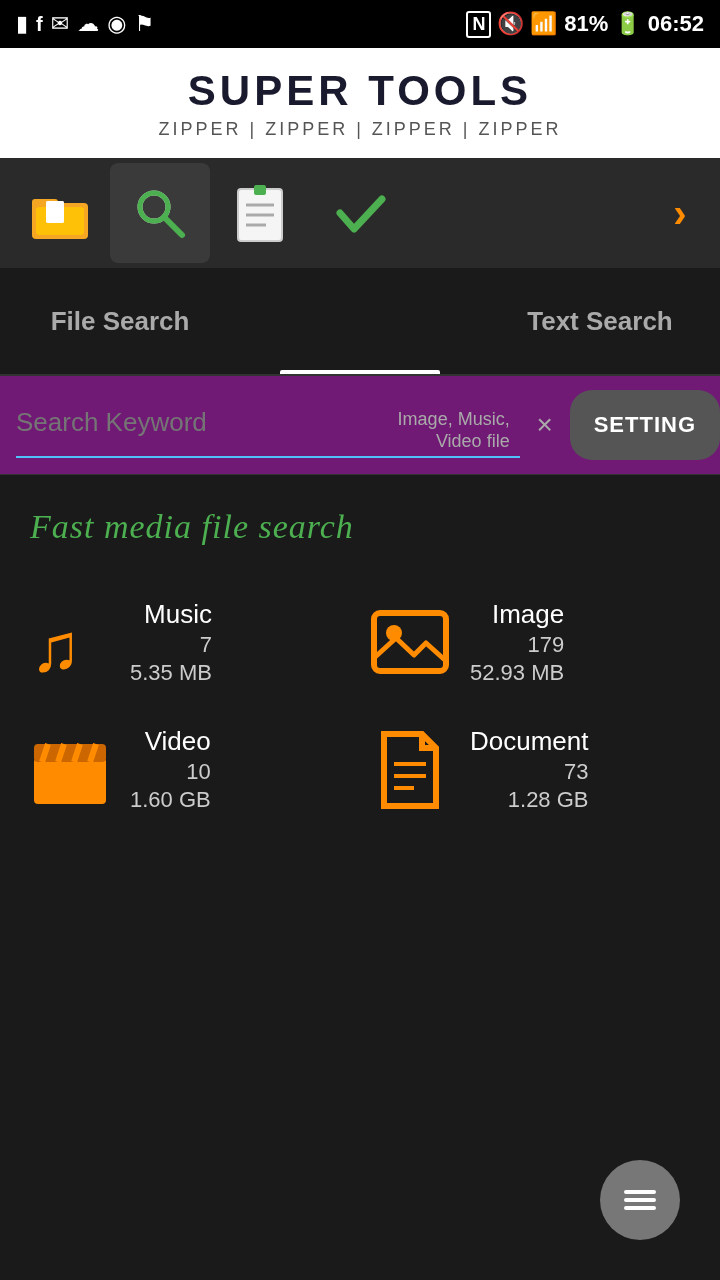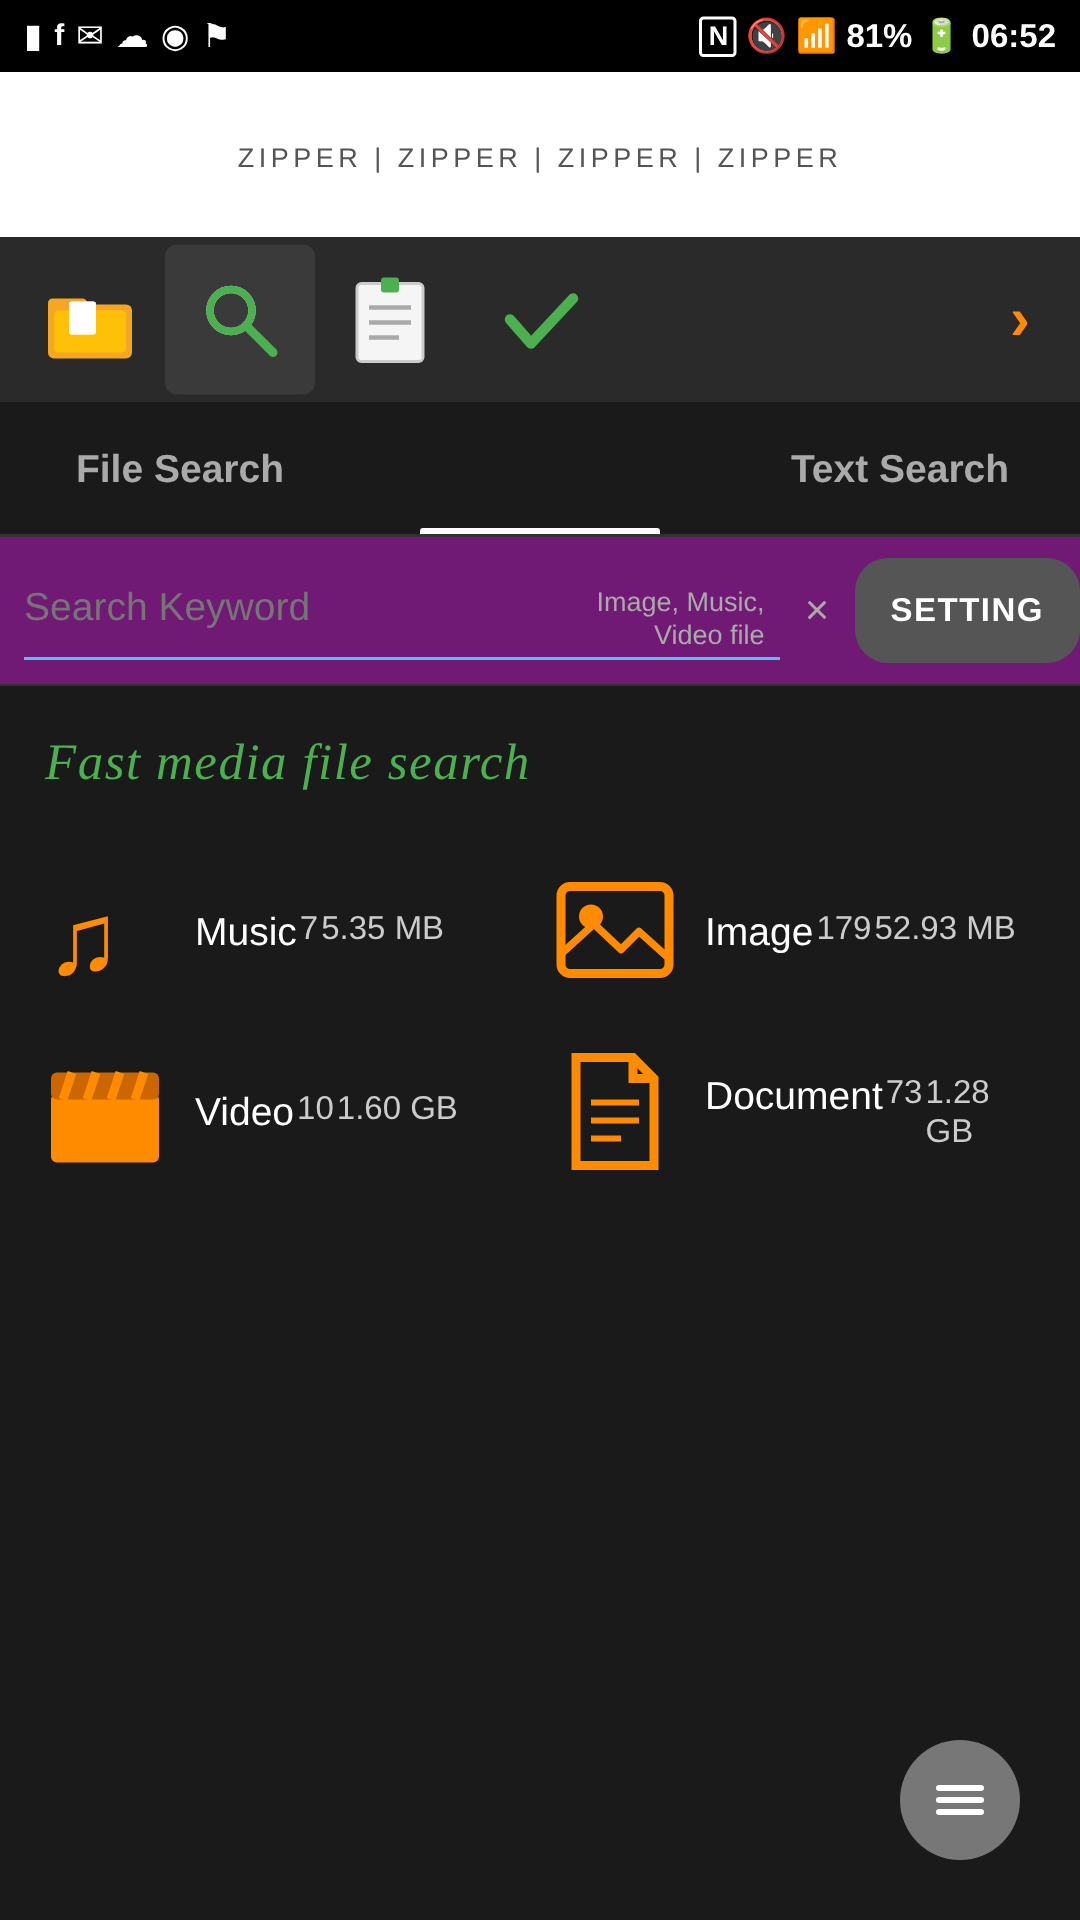--- a/index.html
+++ b/index.html
@@ -83,21 +83,21 @@
       display: flex;
       align-items: center;
       justify-content: center;
       cursor: pointer;
     }
 
     
     #tabs {
       background: #1a1a1a;
       display: flex;
-      height: 90px;
+      height: 108px;
       border-bottom: 2px solid #333;
       position: relative;
     }
     .tab {
       flex: 1;
       display: flex;
       align-items: center;
       justify-content: center;
       font-size: 26px;
       font-weight: bold;
@@ -205,22 +205,23 @@
     .stat-icon {
       width: 80px;
       height: 80px;
       flex-shrink: 0;
       display: flex;
       align-items: center;
       justify-content: center;
     }
     .stat-info {
       display: flex;
-      flex-direction: row;
+      flex-direction: column;
       gap: 2px;
+      text-align: right;
     }
     .stat-label {
       font-size: 26px;
       color: #fff;
       font-weight: normal;
     }
     .stat-count {
       font-size: 22px;
       color: #ccc;
     }
@@ -262,20 +263,21 @@
     <span style="font-size:18px;border:2px solid #fff;padding:1px 4px;border-radius:3px;">N</span>
     <span>🔇</span>
     <span>📶</span>
     <span>81%</span>
     <span>🔋</span>
     <span>06:52</span>
   </div>
 </div>
 
 <div id="banner">
+  <div id="banner-title">SUPER TOOLS</div>
   <div id="banner-subtitle">ZIPPER | ZIPPER | ZIPPER | ZIPPER</div>
 </div>
 
 <div id="toolbar">
 
   <div class="tool-btn">
     <svg viewBox="0 0 60 60" width="60" height="60">
 
       <rect x="2" y="20" width="56" height="36" rx="4" fill="#f5a623"></rect>
       <rect x="2" y="16" width="26" height="10" rx="3" fill="#f5a623"></rect>

